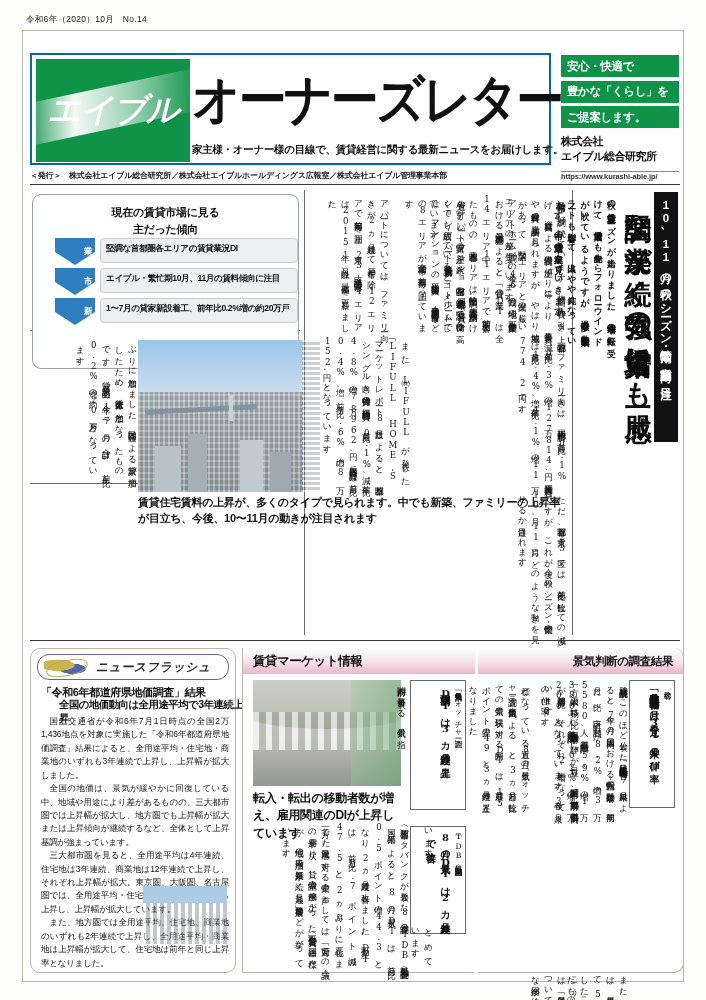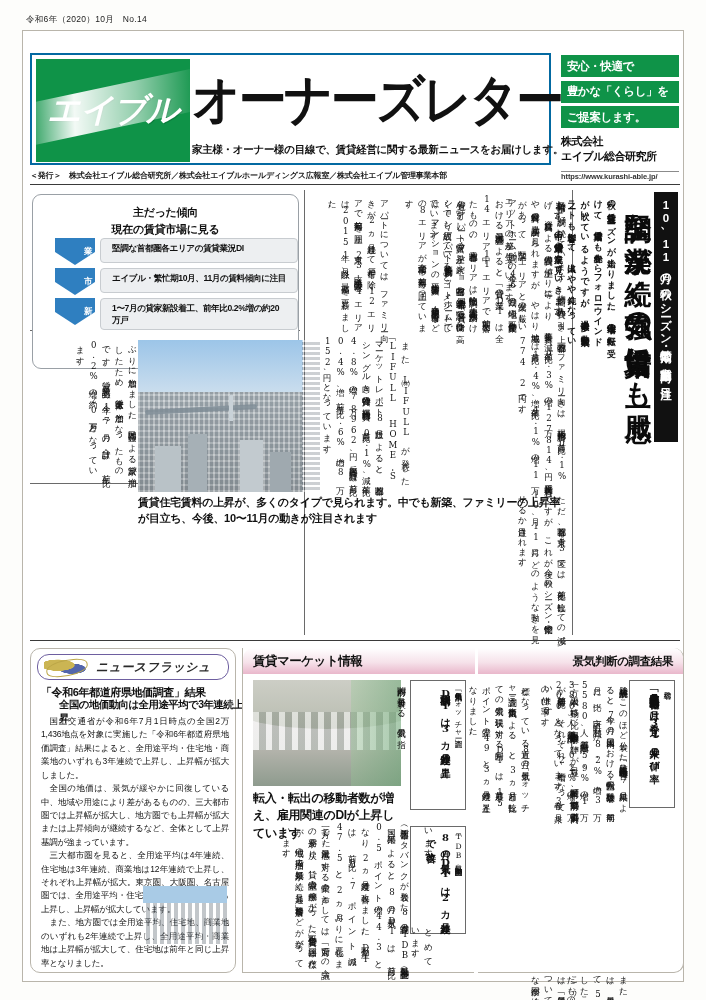--- a/index.html
+++ b/index.html
@@ -100,21 +100,21 @@
     position:relative;width:40px;height:27px;flex:0 0 40px;
     background:#2f7fc0;
     clip-path:polygon(0 0,100% 0,100% 52%,50% 100%,0 52%);
     display:flex;align-items:flex-start;justify-content:center;
   }
   .chev span{color:#fff;font-weight:bold;font-size:8.5px;margin-top:8px;letter-spacing:-.5px;margin-left:29px;}
   .trend-text{
     flex:1;margin-left:5px;margin-top:0;
     background:#edeff1;border:1px solid #c8ccd0;border-radius:4px;
     font-size:8.6px;font-weight:bold;line-height:1.42;color:#111;
-    padding:3px 11px;letter-spacing:-.4px;box-sizing:border-box;min-height:25px;
+    padding:3px 5px;letter-spacing:-.4px;box-sizing:border-box;min-height:25px;
   }
 
   
   .vt{
     writing-mode:vertical-rl;text-orientation:upright;
     font-family:"DejaVu Serif","Liberation Serif",serif;
     font-size:8.6px;line-height:1.52;letter-spacing:.4px;
     color:#111;text-align:justify;
   }
 
@@ -325,22 +325,22 @@
 
   <div class="main-zone">
 
     <div class="rule-vert"></div>
     <div class="rule-vert2"></div>
     <div class="rule-mid"></div>
     <div class="rule-mid2"></div>
 
     <div class="trends-card">
       <div class="trends-title">
+        <div>現在の賃貸市場に見る</div>
         <div>主だった傾向</div>
-        <div>現在の賃貸市場に見る</div>
       </div>
       <div class="trend-row">
         <div class="chev">
             <span>業況</span>
           </div>
         <div class="trend-text">堅調な首都圏各エリアの賃貸業況DI</div>
       </div>
       <div class="trend-row">
         <div class="chev">
             <span>市場</span>

